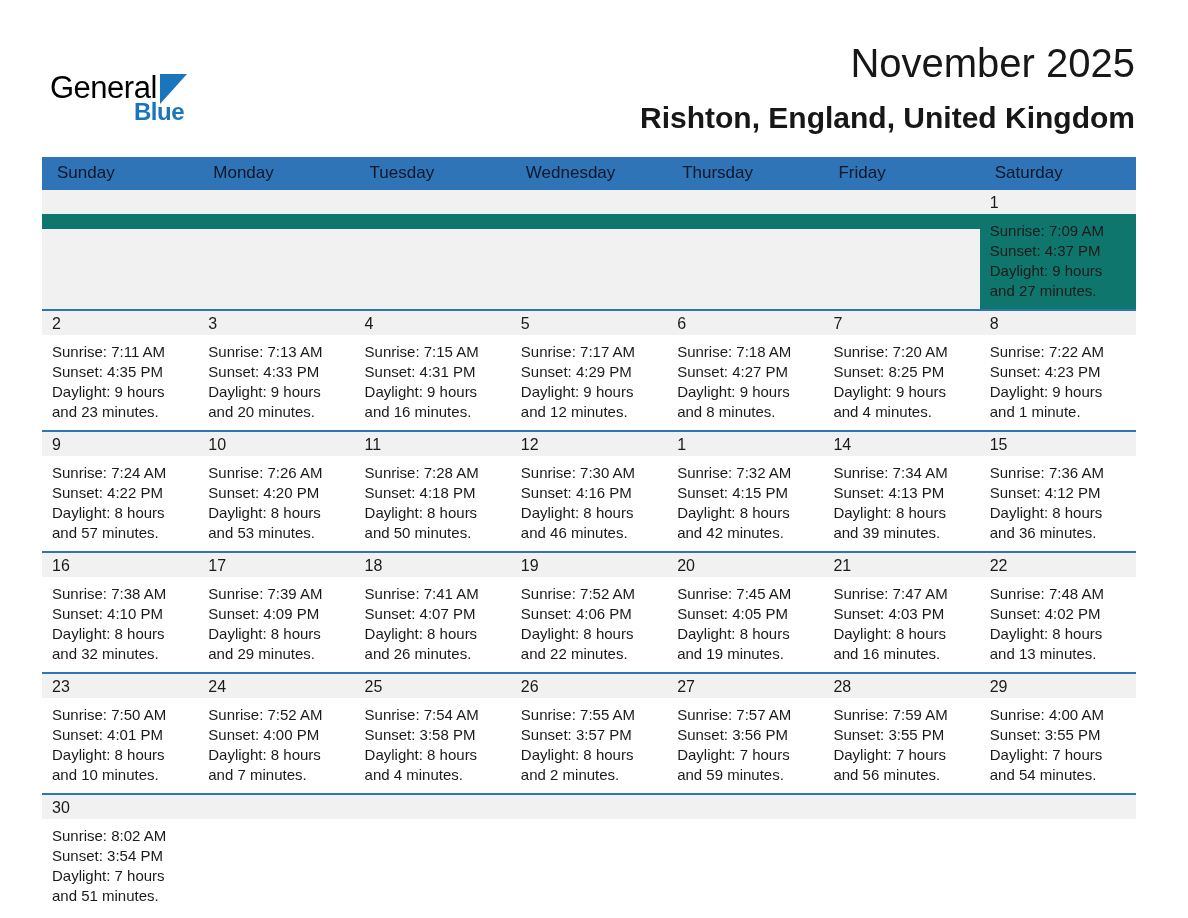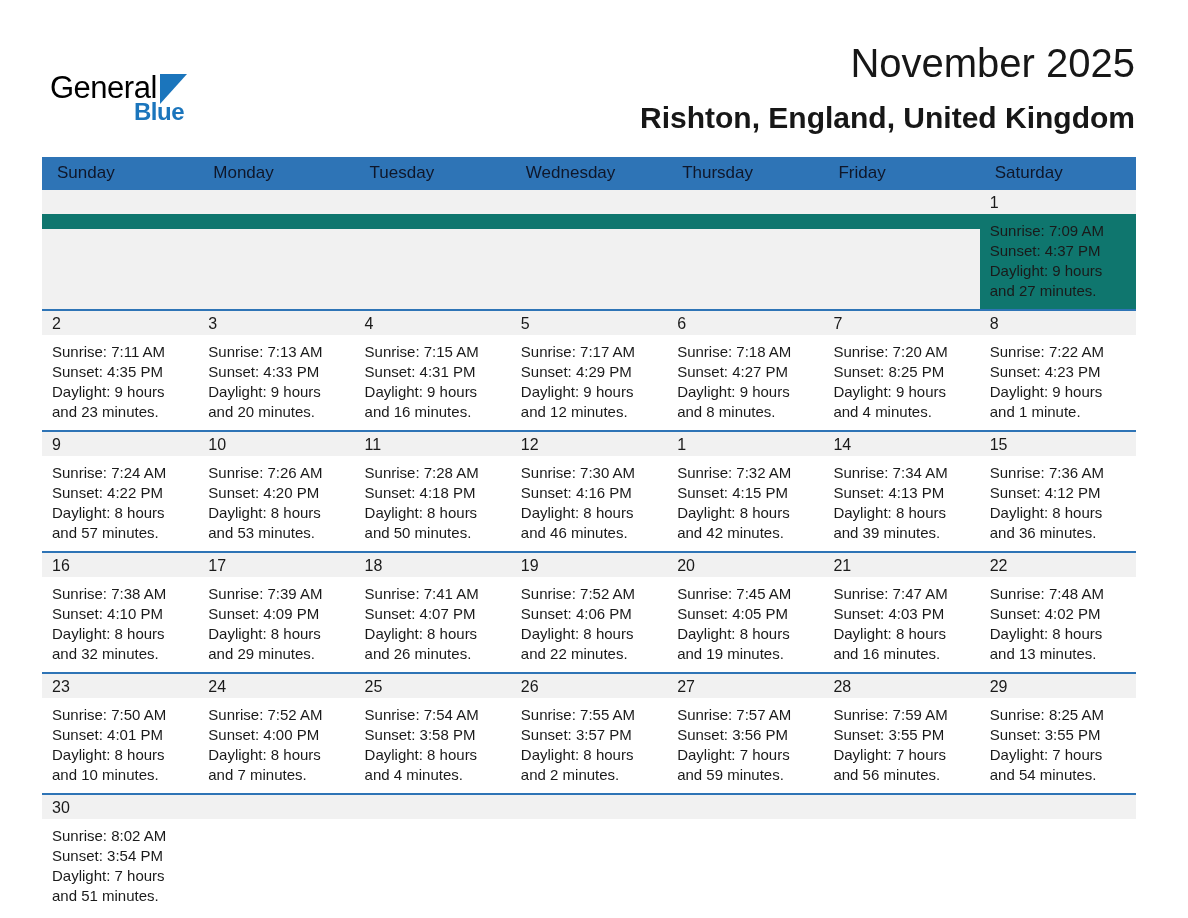--- a/index.html
+++ b/index.html
@@ -362,21 +362,21 @@
             <div class="cell-body">
               <div class="line">Sunrise: 7:59 AM</div>
               <div class="line">Sunset: 3:55 PM</div>
               <div class="line">Daylight: 7 hours</div>
               <div class="line">and 56 minutes.</div>
             </div>
           </div>
           <div class="cell">
             <div class="num-strip"><span>29</span></div>
             <div class="cell-body">
-              <div class="line">Sunrise: 8:25 AM</div>
+              <div class="line">Sunrise: 4:00 AM</div>
               <div class="line">Sunset: 3:55 PM</div>
               <div class="line">Daylight: 7 hours</div>
               <div class="line">and 54 minutes.</div>
             </div>
           </div>
         </div>
         <div class="week">
           <div class="cell">
             <div class="num-strip"><span>30</span></div>
             <div class="cell-body">

